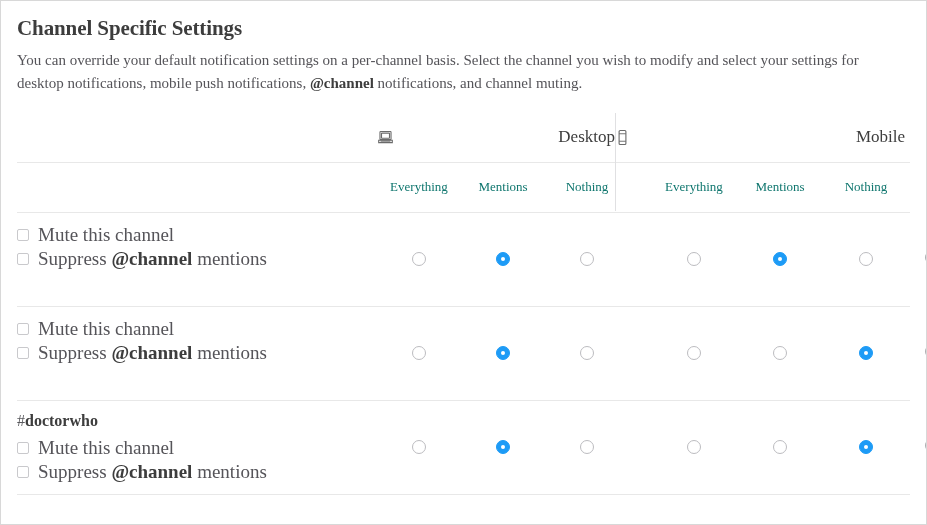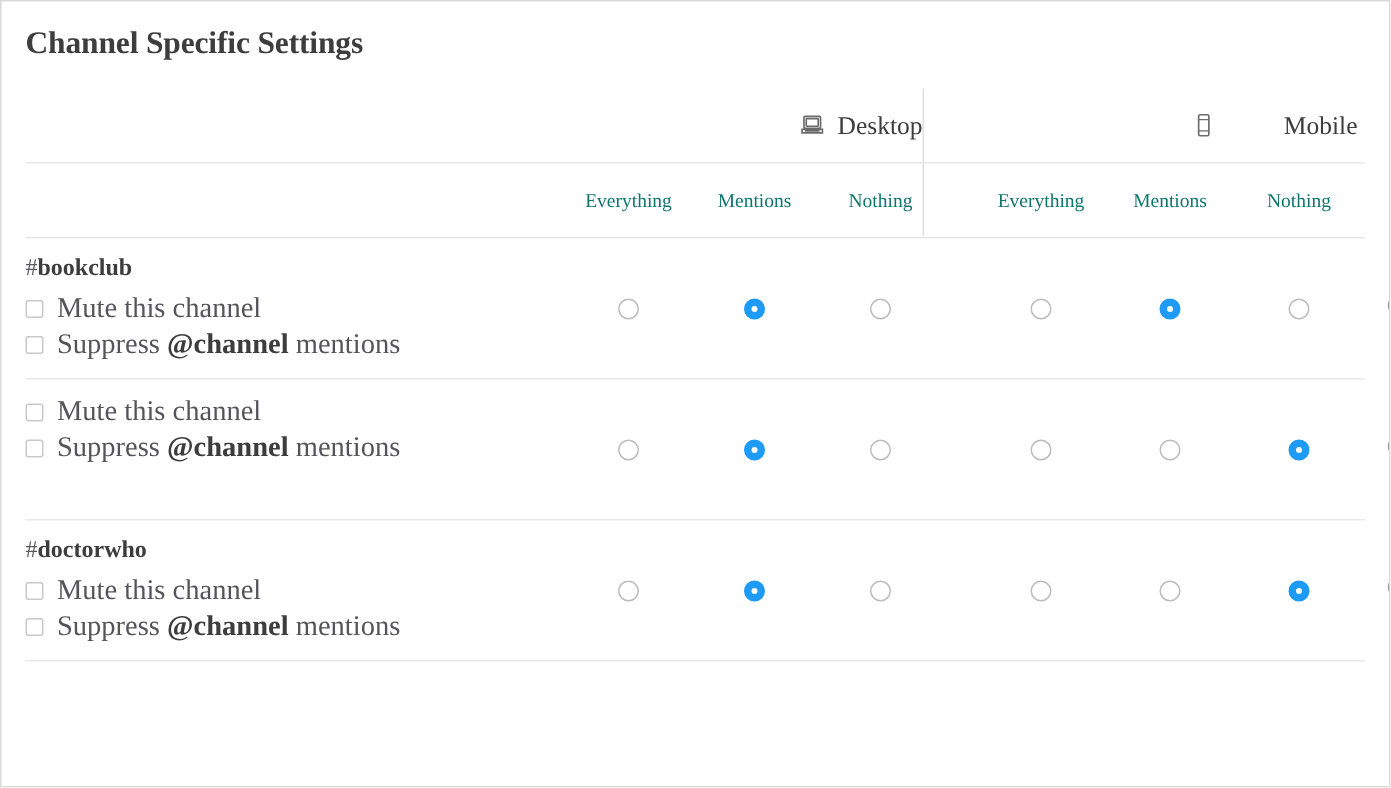--- a/index.html
+++ b/index.html
@@ -68,21 +68,21 @@
     height: 49px;
     border-bottom: 1px solid #e8e8e8;
   }
   .spacer-col {
     width: 360px;
     flex: 0 0 360px;
   }
   .group-head {
     display: flex;
     align-items: center;
-    justify-content: flex-end;
+    justify-content: space-between;
     gap: 8px;
     font-size: 17px;
     color: #3d3d3d;
     font-weight: normal;
   }
   .group-desktop { width: 238px; flex: 0 0 238px; }
   .group-mobile  { width: 290px; flex: 0 0 290px; gap: 46px; }
   .group-head .glyph {
     display: inline-flex;
     align-items: center;
@@ -201,20 +201,21 @@
     cursor: pointer;
   }
 </style>
 </head>
 <body>
 
 <div id="page">
 
   <div class="header-block">
     <h1 class="page-title">Channel Specific Settings</h1>
+    <p class="page-desc">You can override your default notification settings on a per-channel basis. Select the channel you wish to modify and select your settings for desktop notifications, mobile push notifications, <b>@channel</b> notifications, and channel muting.</p>
   </div>
 
   <div class="settings-table">
     <div class="group-divider"></div>
 
     <div class="group-head-row">
       <div class="spacer-col"></div>
 
       <div class="group-head group-desktop">
         <span class="glyph">
@@ -247,21 +248,20 @@
       <div class="gap-col"></div>
       <div class="opt-col wide">Everything</div>
       <div class="opt-col wide">Mentions</div>
       <div class="opt-col wide">Nothing</div>
       <div class="trash-col"></div>
     </div>
 
     <div id="rows-container">
         <div class="channel-row">
           <div class="channel-info">
-            <div class="channel-name"><span class="hash">#</span><span class="cname">bookclub</span></div>
             <label class="check-line">
               <span class="cbox"></span>
               <span>Mute this channel</span>
             </label>
             <label class="check-line">
               <span class="cbox"></span>
               <span>Suppress <b>@channel</b> mentions</span>
             </label>
           </div>
           <div class="radio-cell">

